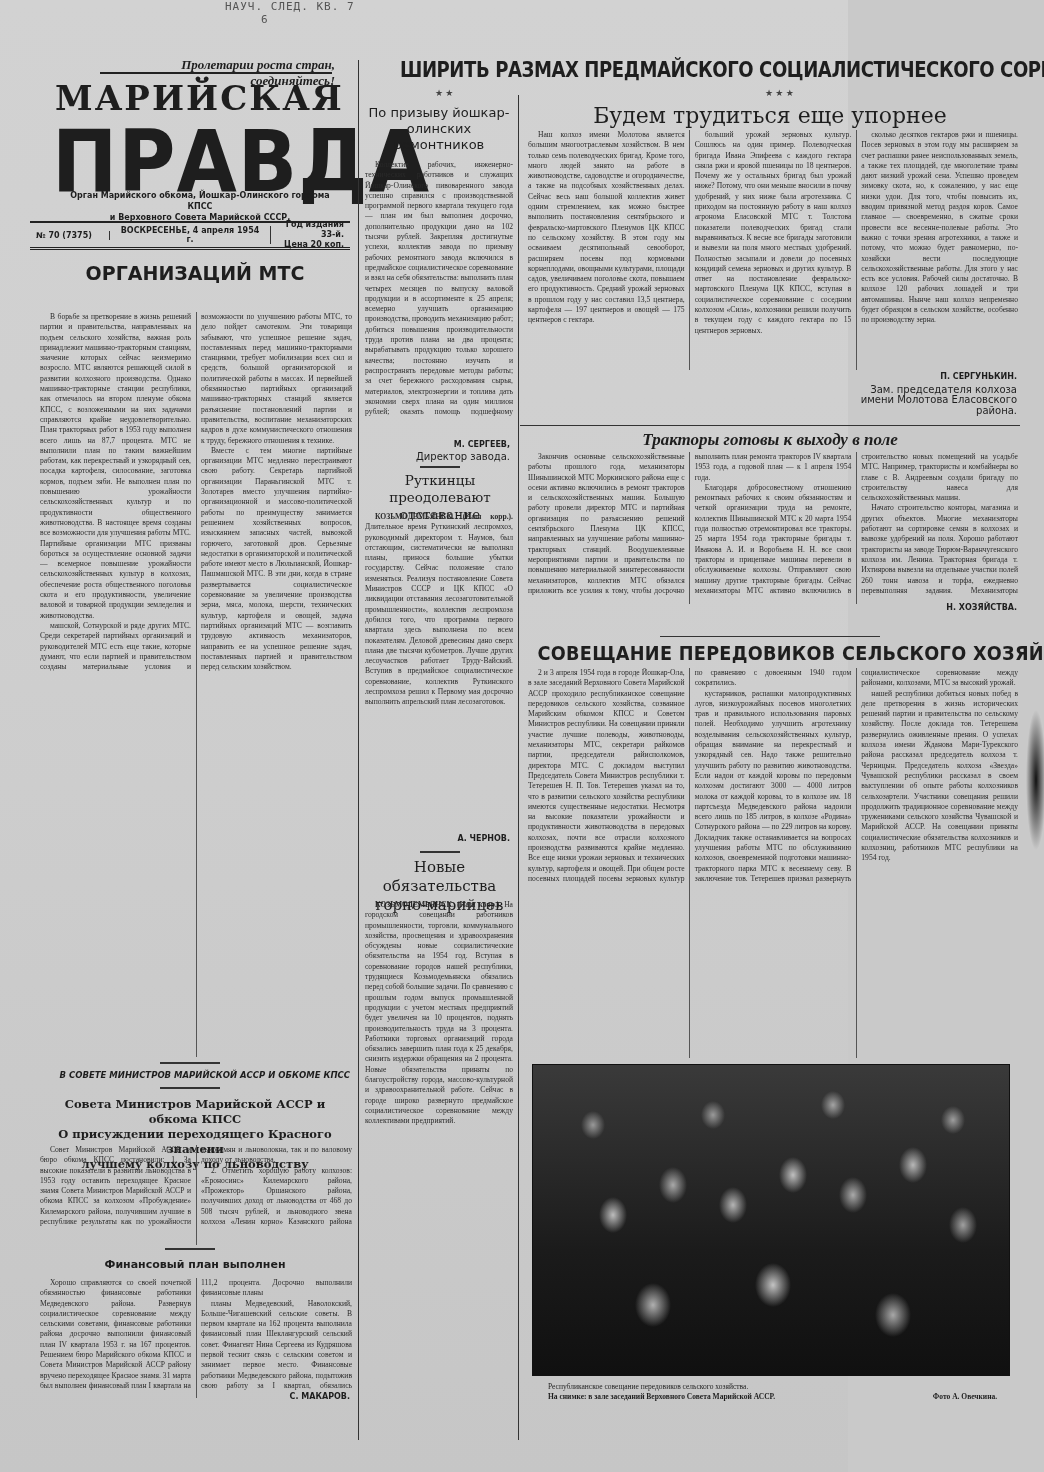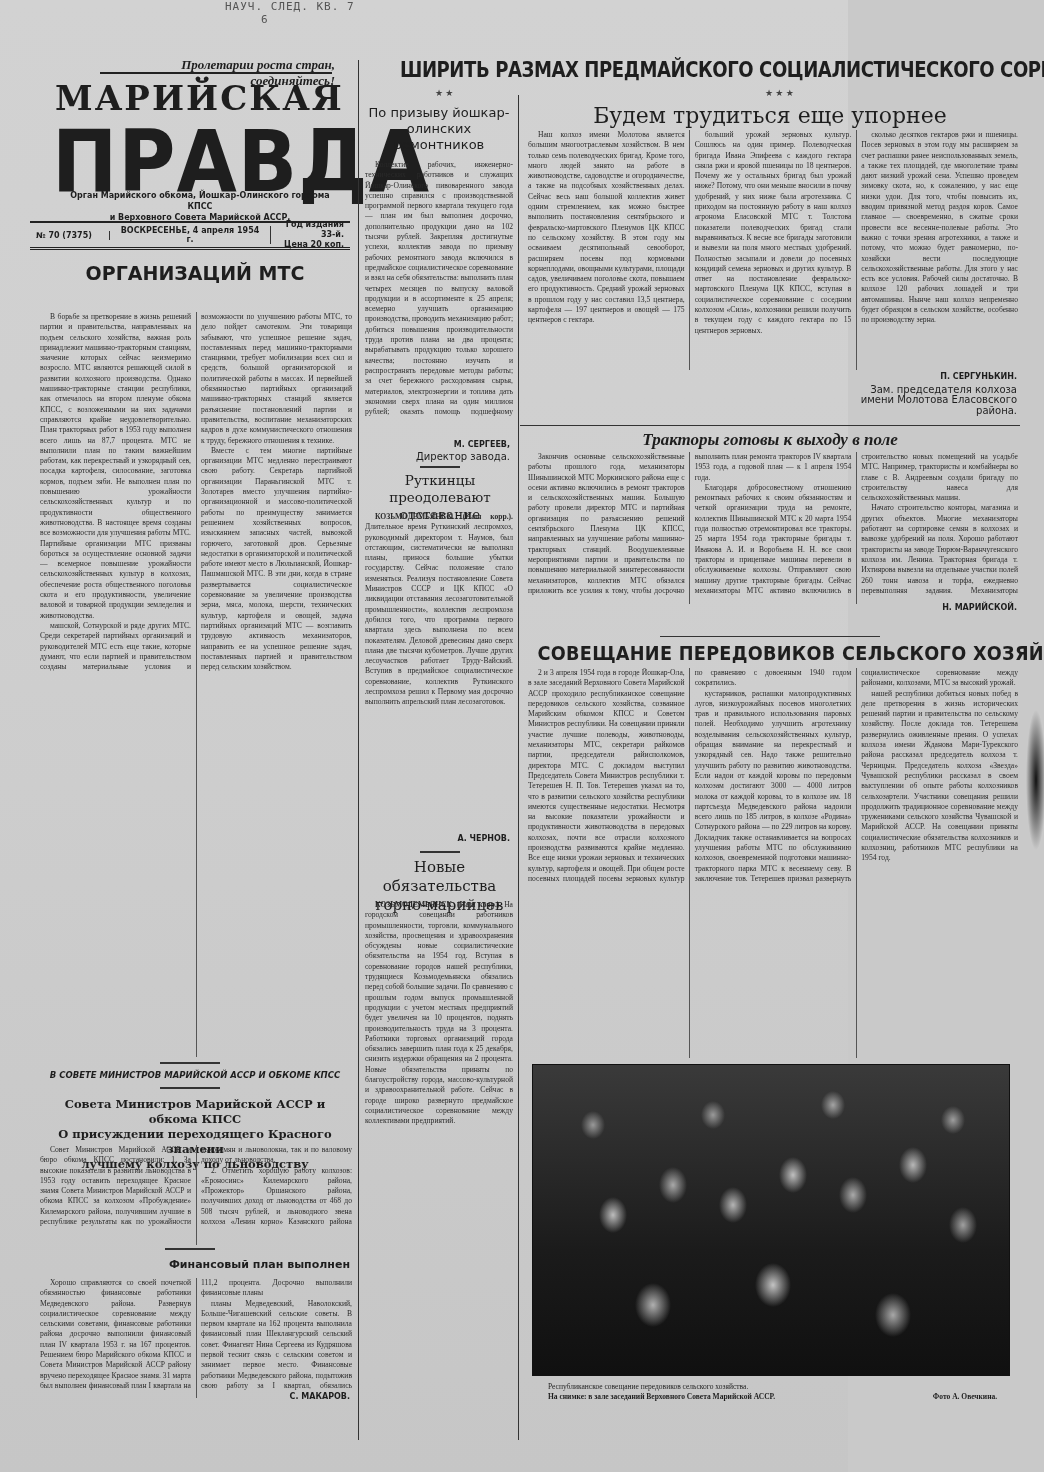--- a/index.html
+++ b/index.html
@@ -57,21 +57,21 @@
     <div>НАУЧ. СЛЕД. КВ. 7</div>
     <div style="padding-left:36px">6</div>
   </div>
 
   <div class="abs motto">Пролетарии роста стран, соединяйтесь!</div>
   <div class="abs motto-rule"></div>
   <div class="abs mast1">МАРИЙСКАЯ</div>
   <div class="abs mast2">ПРАВДА</div>
   <div class="abs organ">
     <div>Орган Марийского обкома, Йошкар-Олинского горкома КПСС</div>
-    <div>и Верховного Совета Марийской АССР.</div>
+    <div>и Верховного Совета Марийской СССР.</div>
   </div>
   <div class="abs issuebar">
     <div class="c" style="width:70px">№ 70 (7375)</div>
     <div class="c" style="width:155px;text-align:center">ВОСКРЕСЕНЬЕ, 4 апреля 1954 г.</div>
     <div class="c" style="width:70px">
       <div>Год издания 33-й.</div>
       <div>Цена 20 коп.</div>
     </div>
   </div>
 
@@ -124,51 +124,51 @@
   <div class="abs sub" style="left:820px;top:384px;width:197px">Зам. председателя колхоза</div>
   <div class="abs sub" style="left:820px;top:394px;width:197px">имени Молотова Еласовского района.</div>
   <div class="abs h-rule" style="left:520px;top:425px;width:500px"></div>
 
   <div class="abs" style="left:620px;top:430px;width:300px;font-size:17px;font-style:italic;font-weight:bold;text-align:center;">Тракторы готовы к выходу в поле</div>
   <div class="abs body-text" style="left:528px;top:452px;width:490px;height:152px;column-count:3;">
     <p>Закончив основные сельскохозяйственные работы прошлого года, механизаторы Шиньшинской МТС Моркинского района еще с осени активно включились в ремонт тракторов и сельскохозяйственных машин. Большую работу провели директор МТС и партийная организация по разъяснению решений сентябрьского Пленума ЦК КПСС, направленных на улучшение работы машинно-тракторных станций. Воодушевленные мероприятиями партии и правительства по повышению материальной заинтересованности механизаторов, коллектив МТС обязался приложить все усилия к тому, чтобы досрочно выполнить план ремонта тракторов IV квартала 1953 года, а годовой план — к 1 апреля 1954 года.</p>
     <p>Благодаря добросовестному отношению ремонтных рабочих к своим обязанностям и четкой организации труда на ремонте, коллектив Шиньшинской МТС к 20 марта 1954 года полностью отремонтировал все тракторы. 25 марта 1954 года тракторные бригады т. Иванова А. И. и Воробьева Н. Н. все свои тракторы и прицепные машины перевели в обслуживаемые колхозы. Отправляют свою машину другие тракторные бригады. Сейчас механизаторы МТС активно включились в строительство новых помещений на усадьбе МТС. Например, трактористы и комбайнеры во главе с В. Андреевым создали бригаду по строительству навеса для сельскохозяйственных машин.</p>
     <p>Начато строительство конторы, магазина и других объектов. Многие механизаторы работают на сортировке семян в колхозах и вывозке удобрений на поля. Хорошо работают трактористы на заводе Тюрюм-Варанчугенского колхоза им. Ленина. Тракторная бригада т. Ихтиярова вывезла на отдельные участки полей 260 тонн навоза и торфа, ежедневно перевыполняя задания. Механизаторы Шиньшинской МТС полны решимости провести весенне-полевые работы в короткие сроки, чтобы заложить основу получения высокого урожая всех сельскохозяйственных культур.</p>
   </div>
-  <div class="abs sig" style="left:860px;top:603px;width:157px">Н. МАРИЙСКОЙ.</div>
+  <div class="abs sig" style="left:860px;top:603px;width:157px">Н. ХОЗЯЙСТВА.</div>
   <div class="abs h-rule" style="left:660px;top:636px;width:220px"></div>
 
   <div class="abs hd-sans" style="left:520px;top:642px;width:500px;font-size:19px;font-weight:bold;letter-spacing:0.3px;white-space:nowrap;transform:scaleX(.93);transform-origin:center;">СОВЕЩАНИЕ ПЕРЕДОВИКОВ СЕЛЬСКОГО ХОЗЯЙСТВА</div>
   <div class="abs body-text" style="left:528px;top:668px;width:490px;height:390px;column-count:3;">
     <p>2 и 3 апреля 1954 года в городе Йошкар-Ола, в зале заседаний Верховного Совета Марийской АССР проходило республиканское совещание передовиков сельского хозяйства, созванное Марийским обкомом КПСС и Советом Министров республики. На совещании приняли участие лучшие полеводы, животноводы, механизаторы МТС, секретари райкомов партии, председатели райисполкомов, директора МТС. С докладом выступил Председатель Совета Министров республики т. Тетерешев Н. П. Тов. Тетерешев указал на то, что в развитии сельского хозяйства республики имеются существенные недостатки. Несмотря на высокие показатели урожайности и продуктивности животноводства в передовых колхозах, почти все отрасли колхозного производства развиваются крайне медленно. Все еще низки урожаи зерновых и технических культур, картофеля и овощей. При общем росте посевных площадей посевы зерновых культур по сравнению с довоенным 1940 годом сократились.</p>
     <p>кустарников, распашки малопродуктивных лугов, низкоурожайных посевов многолетних трав и правильного использования паровых полей. Необходимо улучшить агротехнику возделывания сельскохозяйственных культур, обращая внимание на перекрестный и узкорядный сев. Надо также решительно улучшить работу по развитию животноводства. Если надои от каждой коровы по передовым колхозам достигают 3000 — 4000 литров молока от каждой коровы, то в колхозе им. 18 партсъезда Медведевского района надоили всего лишь по 185 литров, в колхозе «Родина» Сотнурского района — по 229 литров на корову. Докладчик также останавливается на вопросах улучшения работы МТС по обслуживанию колхозов, своевременной подготовки машинно-тракторного парка МТС к весеннему севу. В заключение тов. Тетерешев призвал развернуть социалистическое соревнование между районами, колхозами, МТС за высокий урожай.</p>
     <p>нашей республики добиться новых побед в деле претворения в жизнь исторических решений партии и правительства по сельскому хозяйству. После доклада тов. Тетерешева развернулись оживленные прения. О успехах колхоза имени Жданова Мари-Турекского района рассказал председатель колхоза т. Черницын. Председатель колхоза «Звезда» Чувашской республики рассказал в своем выступлении об опыте работы колхозников сельхозартели. Участники совещания решили продолжить традиционное соревнование между тружениками сельского хозяйства Чувашской и Марийской АССР. На совещании приняты социалистические обязательства колхозников и колхозниц, работников МТС республики на 1954 год.</p>
   </div>
   <div class="abs photo"></div>
   <div class="abs caption" style="left:548px;top:1382px;width:330px">
     <div>Республиканское совещание передовиков сельского хозяйства.</div>
     <div style="font-weight:bold">На снимке: в зале заседаний Верховного Совета Марийской АССР.</div>
   </div>
   <div class="abs caption" style="left:920px;top:1392px;width:90px;font-weight:bold;text-align:center">Фото А. Овечкина.</div>
 
   <div class="abs h-rule" style="left:160px;top:1062px;width:60px;height:2px"></div>
-  <div class="abs" style="left:40px;top:1070px;width:310px;font-family:'DejaVu Sans',sans-serif;font-size:8.5px;font-weight:bold;font-style:italic;text-align:center;">В СОВЕТЕ МИНИСТРОВ МАРИЙСКОЙ АССР И ОБКОМЕ КПСС</div>
+  <div class="abs" style="left:40px;top:1070px;width:310px;font-family:'DejaVu Sans',sans-serif;font-size:8.5px;font-weight:bold;font-style:italic;text-align:right;">В СОВЕТЕ МИНИСТРОВ МАРИЙСКОЙ АССР И ОБКОМЕ КПСС</div>
   <div class="abs h-rule" style="left:160px;top:1087px;width:60px;height:2px"></div>
   <div class="abs hd-serif" style="left:40px;top:1097px;width:310px;font-size:11.5px;line-height:15px;font-weight:bold;">
     <div>Совета Министров Марийской АССР и обкома КПСС</div>
     <div>О присуждении переходящего Красного знамени</div>
     <div>лучшему колхозу по льноводству</div>
   </div>
   <div class="abs body-text" style="left:40px;top:1145px;width:312px;height:100px;column-count:2;">
     <p>Совет Министров Марийской АССР и бюро обкома КПСС постановили: 1. За высокие показатели в развитии льноводства в 1953 году оставить переходящее Красное знамя Совета Министров Марийской АССР и обкома КПСС за колхозом «Пробуждение» Килемарского района, получившим лучшие в республике результаты как по урожайности льносемян и льноволокна, так и по валовому доходу от льноводства.</p>
     <p>2. Отметить хорошую работу колхозов: «Ероносинс» Килемарского района, «Прожектор» Оршанского района, получивших доход от льноводства от 468 до 508 тысяч рублей, и льноводного звена колхоза «Ленин корно» Казанского района (звеньевая т. Четкарева А. В.), добившегося рекордного в республике урожая льносемян.</p>
   </div>
 
   <div class="abs h-rule" style="left:165px;top:1248px;width:50px;height:2px"></div>
-  <div class="abs hd-sans" style="left:40px;top:1258px;width:310px;font-size:11px;font-weight:bold;text-align:right;">Финансовый план выполнен</div>
+  <div class="abs hd-sans" style="left:40px;top:1258px;width:310px;font-size:11px;font-weight:bold;">Финансовый план выполнен</div>
   <div class="abs body-text" style="left:40px;top:1278px;width:312px;height:120px;column-count:2;">
     <p>Хорошо справляются со своей почетной обязанностью финансовые работники Медведевского района. Развернув социалистическое соревнование между сельскими советами, финансовые работники района досрочно выполнили финансовый план IV квартала 1953 г. на 167 процентов. Решением бюро Марийского обкома КПСС и Совета Министров Марийской АССР району вручено переходящее Красное знамя. 31 марта был выполнен финансовый план I квартала на 111,2 процента. Досрочно выполнили финансовые планы</p>
     <p>планы Медведевский, Наволокский, Больше-Чигашевский сельские советы. В первом квартале на 162 процента выполнила финансовый план Шеклангурский сельский совет. Финагент Нина Сергеева из Кудряшова первой теснит связь с сельским советом и занимает первое место. Финансовые работники Медведевского района, подытожив свою работу за I квартал, обязались финансовый план II квартала выполнить к 1 мая.</p>
   </div>
   <div class="abs sig" style="left:200px;top:1392px;width:150px">С. МАКАРОВ.</div>
 
   <div class="abs stain"></div>
 </div>
 
 </body></html>

